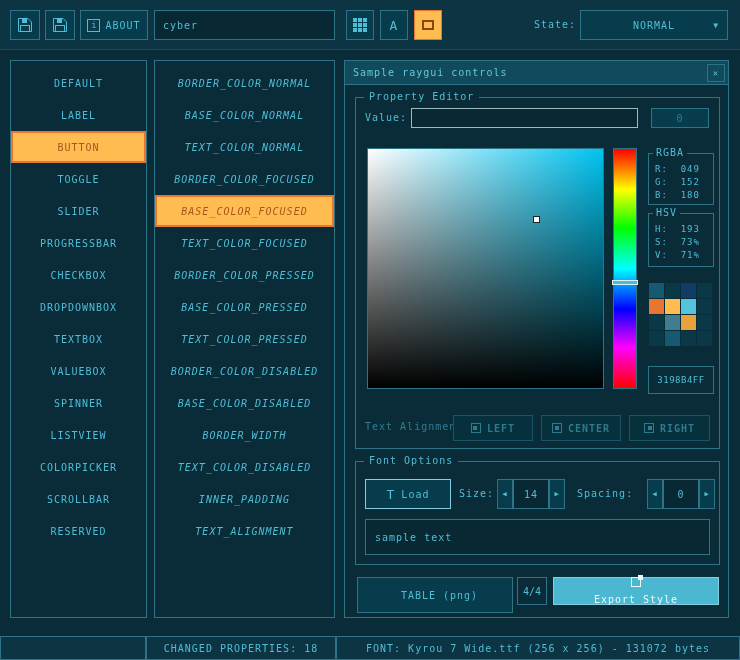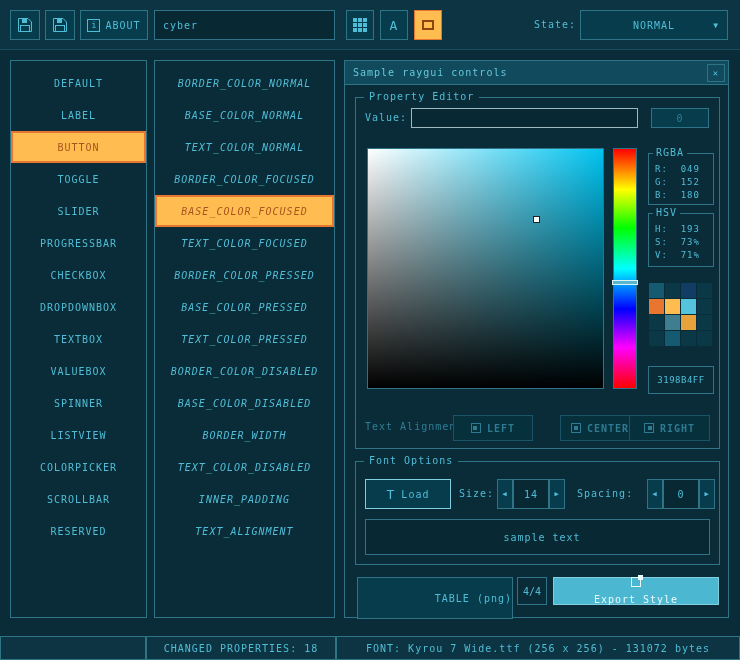--- a/index.html
+++ b/index.html
@@ -84,44 +84,44 @@
   #hsv-box{left:303px;top:152px;width:66px;height:54px;}
   #palette{left:304px;top:222px;width:64px;height:63px;display:grid;grid-template-columns:repeat(4,15px);grid-auto-rows:15px;gap:1px;}
   .swatch{width:15px;height:15px;cursor:pointer;}
   #hex-box{left:303px;top:305px;width:66px;height:28px;border:1px solid var(--border);
         display:flex;align-items:center;justify-content:center;font-size:9px;letter-spacing:0.5px;color:var(--text);}
   
   #align-label{left:20px;top:358px;width:88px;height:16px;line-height:16px;overflow:hidden;white-space:nowrap;color:var(--text-dim);}
   .align-btn{position:absolute;top:354px;height:26px;background:#07303d;border:1px solid #1b5468;color:#2e7a90;
         display:flex;align-items:center;justify-content:center;gap:6px;cursor:pointer;font-weight:bold;}
   #align-left{left:108px;width:80px;}
-  #align-center{left:196px;width:80px;margin-left:19px;}
+  #align-center{left:196px;width:80px;}
   #align-right{left:284px;width:81px;}
   .ai{width:10px;height:10px;border:1px solid currentColor;display:flex;align-items:center;flex:0 0 auto;}
   .ai i{display:block;width:4px;height:4px;background:currentColor;}
   .ai-left{justify-content:flex-start;padding-left:1px;}
   .ai-center{justify-content:center;}
   .ai-right{justify-content:flex-end;padding-right:1px;}
   
   #load-btn{left:20px;top:418px;width:86px;height:30px;background:var(--btn-bg);border:1px solid var(--border-bright);
         color:var(--text);display:flex;align-items:center;justify-content:center;gap:7px;cursor:pointer;}
   .t-icon{font-size:13px;letter-spacing:0;}
   #size-label{left:114px;top:418px;width:38px;line-height:30px;color:var(--text);}
   #spacing-label{left:232px;top:418px;width:66px;line-height:30px;color:var(--text);}
   .spin-btn{position:absolute;top:418px;width:16px;height:30px;background:var(--btn-bg);border:1px solid var(--border);
         color:var(--text);display:flex;align-items:center;justify-content:center;font-size:7px;cursor:pointer;}
   .spin-val{position:absolute;top:418px;width:36px;height:30px;border:1px solid var(--border);
         display:flex;align-items:center;justify-content:center;color:var(--text);background:#082934;}
   #size-dec{left:152px;} #size-val{left:168px;} #size-inc{left:204px;}
   #spacing-dec{left:302px;} #spacing-val{left:318px;} #spacing-inc{left:354px;}
   #sample-box{left:20px;top:458px;width:345px;height:36px;border:1px solid var(--border);
-        display:flex;align-items:center;padding-left:9px;color:var(--text);background:#082934;justify-content:center;}
-  
-  #table-btn{left:12px;top:516px;width:156px;height:42px;background:var(--btn-bg);border:1px solid var(--border);
-        color:var(--text);display:flex;align-items:center;justify-content:flex-end;cursor:pointer;padding-left:9px;}
+        display:flex;align-items:center;padding-left:9px;color:var(--text);background:#082934;}
+  
+  #table-btn{left:12px;top:516px;width:156px;height:36px;background:var(--btn-bg);border:1px solid var(--border);
+        color:var(--text);display:flex;align-items:center;justify-content:center;cursor:pointer;padding-left:9px;}
   #page-box{left:172px;top:516px;width:30px;height:28px;border:1px solid var(--border);
         display:flex;align-items:center;justify-content:center;color:var(--text);letter-spacing:0;}
   #export-btn{left:208px;top:516px;width:166px;height:28px;background:var(--export-bg);border:1px solid var(--border-bright);
         color:var(--export-text);display:flex;align-items:center;justify-content:center;gap:7px;cursor:pointer;flex-direction:column;}
   .export-icon{width:10px;height:10px;border:1px solid currentColor;position:relative;flex:0 0 auto;}
   .export-icon::after{content:"";position:absolute;right:-3px;top:-3px;width:5px;height:5px;background:currentColor;}
   
   .status-cell{position:absolute;top:636px;height:24px;background:var(--status-bg);border:1px solid var(--border);
         display:flex;align-items:center;justify-content:center;color:var(--text);white-space:nowrap;}
   #status-empty{left:0;width:146px;}

